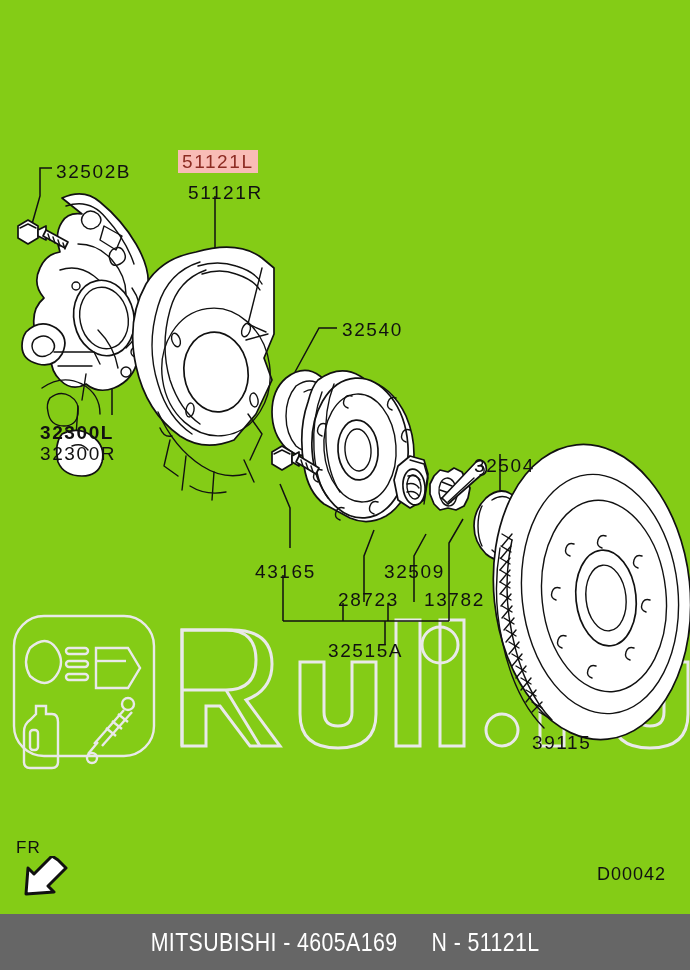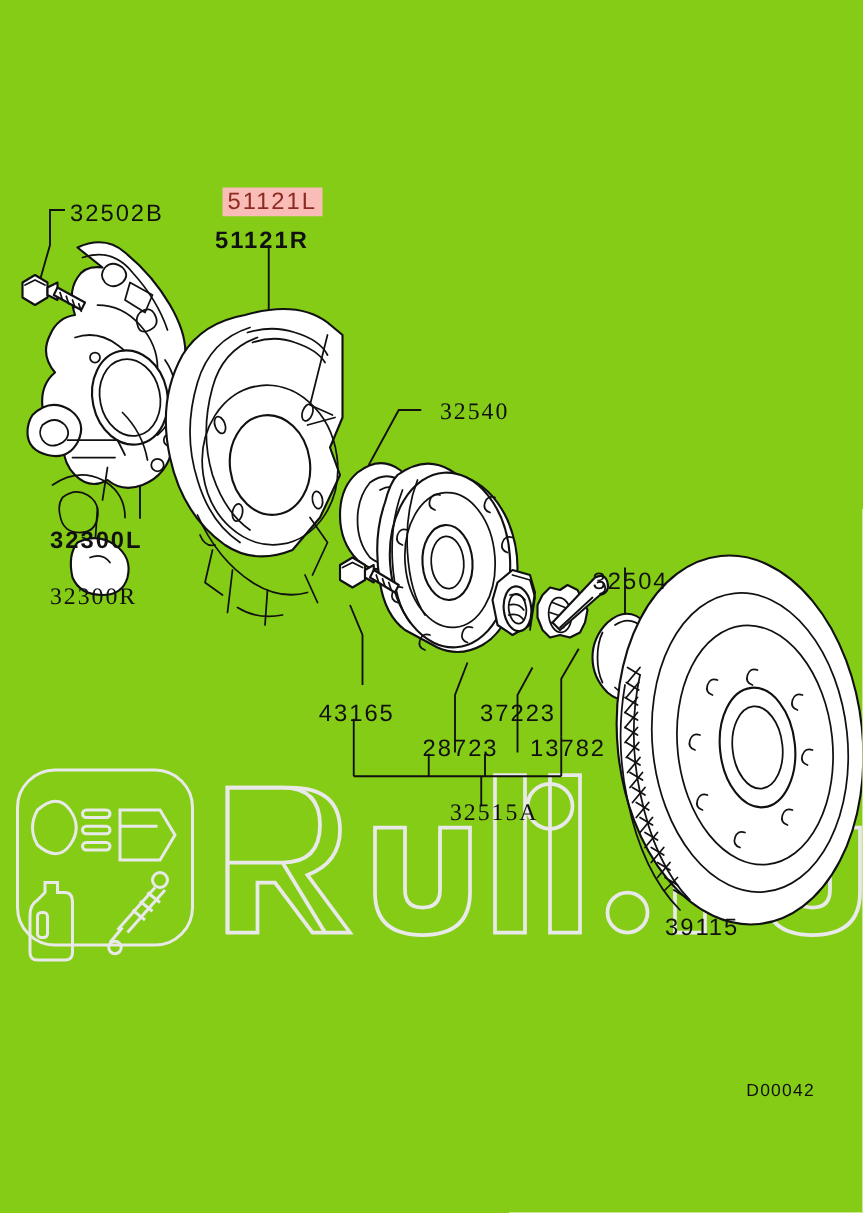--- a/index.html
+++ b/index.html
@@ -8,21 +8,21 @@
   #page{position:relative;width:690px;height:970px;background:#84cc16;overflow:hidden;}
   #canvas{position:absolute;left:0;top:0;width:690px;height:970px;}
 
   
   #watermark{position:absolute;left:0;top:0;width:690px;height:970px;pointer-events:none;}
 
   
   .lbl{position:absolute;font-family:"Liberation Sans",sans-serif;font-size:19px;color:#111;
        letter-spacing:1.6px;white-space:nowrap;line-height:1;}
   .lbl.hl{background:#f9bcb6;color:#8c2b22;padding:2px 4px;}
-  .lbl.small{font-size:14px;letter-spacing:1.2px;}
+  .lbl.small{font-size:18px;letter-spacing:1.2px;}
 
   
   #frmark{position:absolute;left:14px;top:838px;width:64px;height:58px;}
   #frmark .frtxt{position:absolute;left:2px;top:0;font-size:17px;letter-spacing:1px;color:#111;}
 
   
   #footer{position:absolute;left:0;bottom:0;width:690px;height:56px;background:#666666;
           display:flex;align-items:center;justify-content:center;}
   #footer .ftxt{color:#ffffff;font-size:26px;letter-spacing:0.5px;
                 font-family:"Liberation Sans",sans-serif;transform:scaleX(0.82);transform-origin:center;white-space:nowrap;}
@@ -282,39 +282,56 @@
       <path class="t" d="M566 636 q-6 -2 -8 4 q-2 6 4 8"></path>
       <path class="t" d="M560 588 q-6 -2 -8 4 q-2 6 4 8"></path>
       <path class="t" d="M574 544 q-6 -2 -8 4 q-2 6 4 8"></path>
     </g>
   </svg>
 
   <div class="lbl" style="left:56px;top:162px;">32502B</div>
 
   <div class="lbl hl" style="left:178px;top:150px;">51121L</div>
 
-  <div class="lbl" style="left:172px;top:183px;font-weight:bold;">51121R</div>
-
-  <div class="lbl" style="left:352px;top:320px;font-family:Liberation Serif, serif;">32540</div>
+  <div class="lbl" style="left:188px;top:183px;">51121R</div>
+
+  <div class="lbl" style="left:342px;top:320px;">32540</div>
 
   <div class="lbl" style="left:40px;top:423px;font-weight:bold;">32300L</div>
 
-  <div class="lbl" style="left:40px;top:468px;font-family:Liberation Serif, serif;">32300R</div>
+  <div class="lbl" style="left:40px;top:444px;">32300R</div>
 
   <div class="lbl" style="left:474px;top:456px;">32504</div>
 
   <div class="lbl" style="left:255px;top:562px;">43165</div>
 
-  <div class="lbl" style="left:384px;top:562px;">37223</div>
+  <div class="lbl" style="left:384px;top:562px;">32509</div>
 
   <div class="lbl" style="left:338px;top:590px;">28723</div>
 
   <div class="lbl" style="left:424px;top:590px;">13782</div>
 
-  <div class="lbl" style="left:360px;top:641px;font-family:Liberation Serif, serif;">32515A</div>
+  <div class="lbl" style="left:328px;top:641px;">32515A</div>
 
   <div class="lbl" style="left:532px;top:733px;">39115</div>
 
+  <div id="frmark">
+    <div class="frtxt">FR</div>
+    <svg width="64" height="44" viewBox="0 0 64 44" style="position:absolute;left:0;top:18px;">
+      <path d="M44 4 L52 12 L34 30 L40 36 L12 38 L14 12 L20 18 L38 0 Z" fill="#ffffff" stroke="#111111" stroke-width="3" stroke-linejoin="round"></path>
+    </svg>
+  </div>
 
   <div class="lbl small" style="left:597px;top:865px;letter-spacing:1px;">D00042</div>
 
+  <div id="footer">
+    <div class="ftxt">
+      <span>MITSUBISHI</span>
+      <span>-</span>
+      <span>4605A169</span>
+      <span class="gap"></span>
+      <span>N</span>
+      <span>-</span>
+      <span>51121L</span>
+    </div>
+  </div>
 
 </div>
 
 </body></html>

